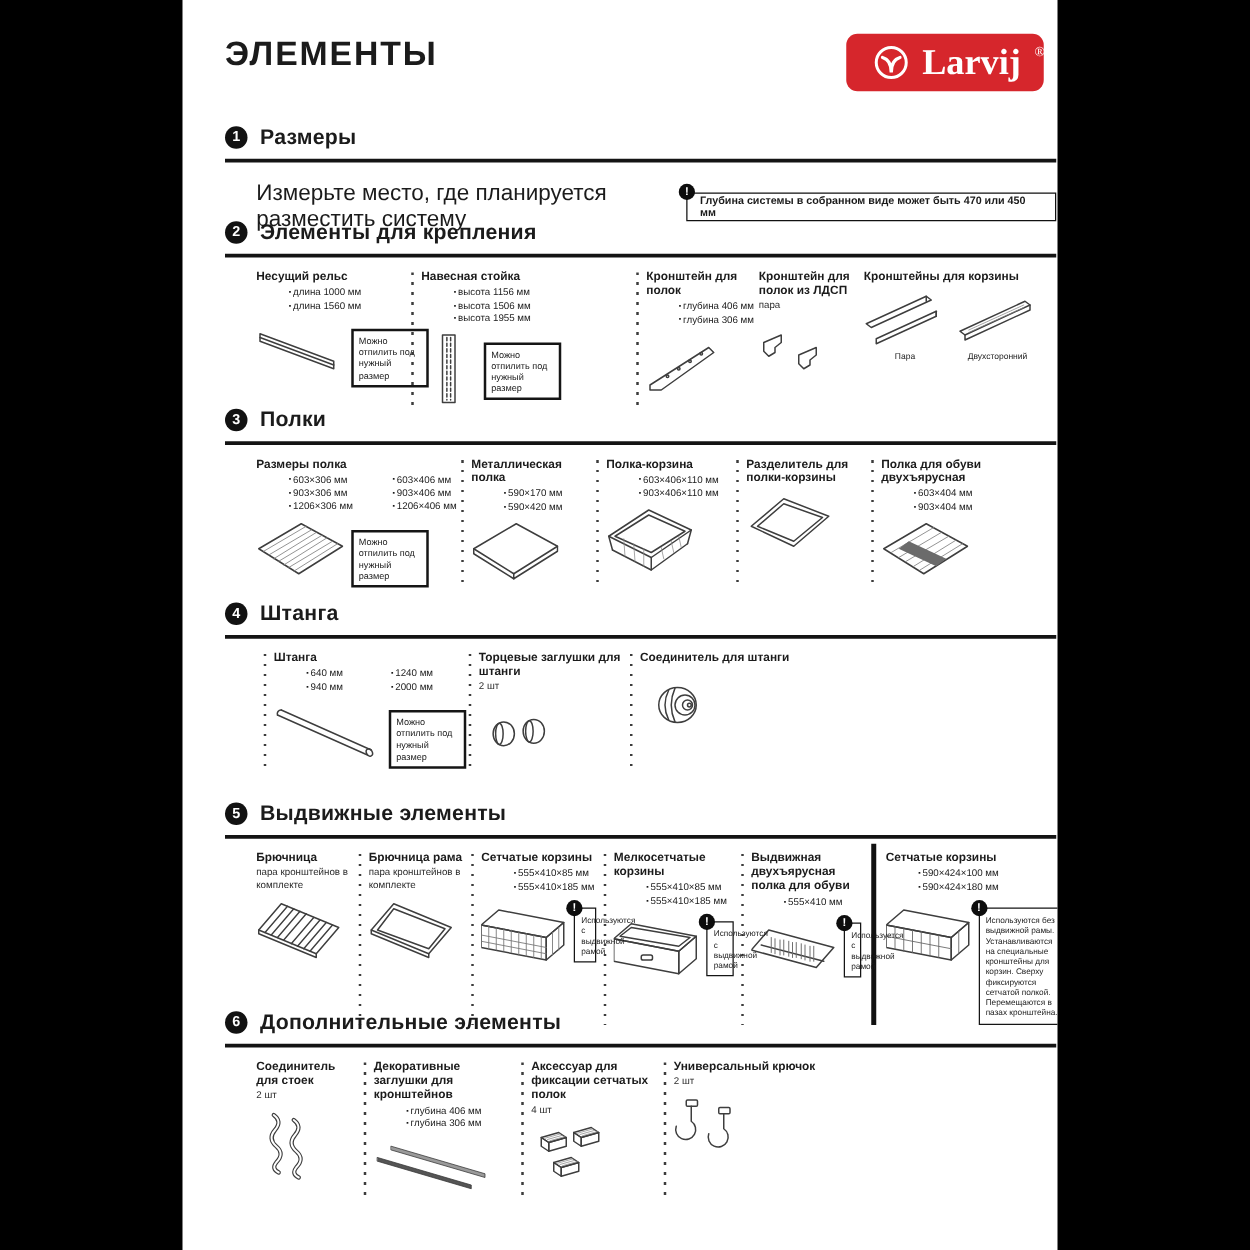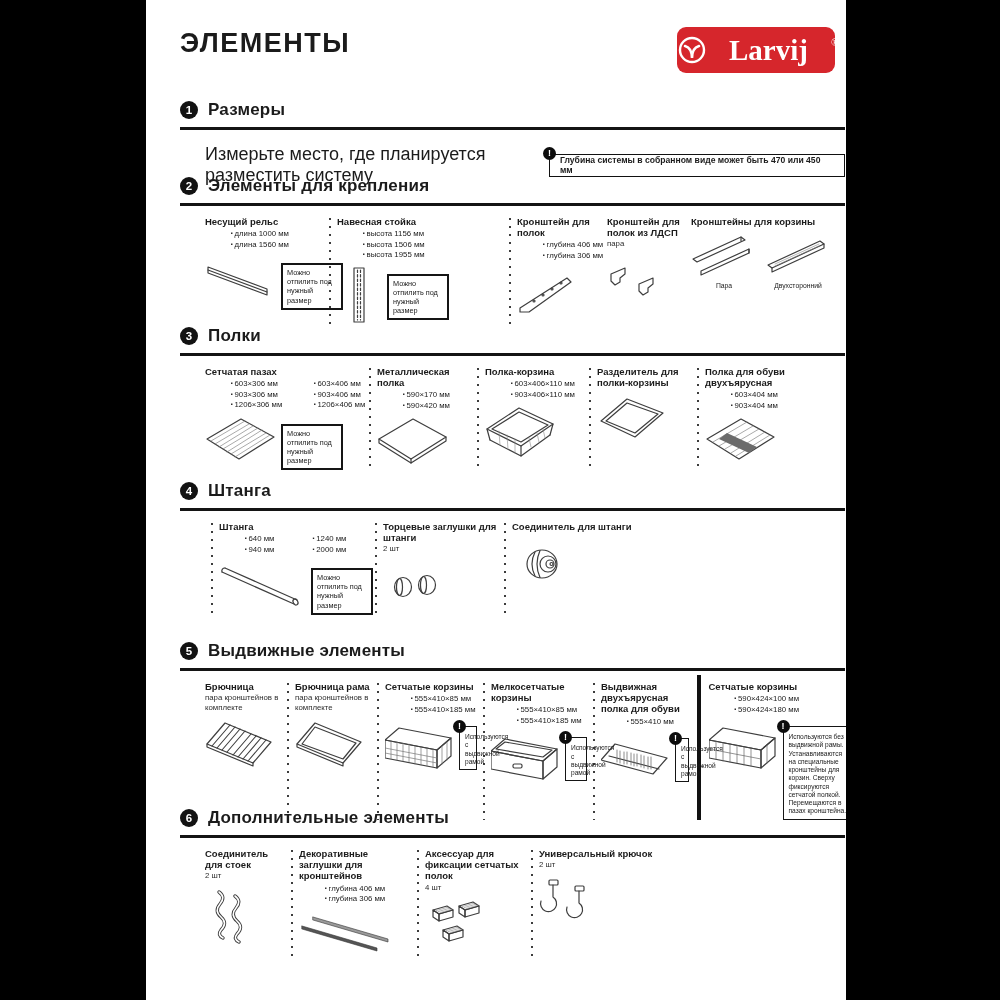--- a/index.html
+++ b/index.html
@@ -1,19 +1,19 @@
 <!DOCTYPE html>
 <html><head>
 <meta charset="utf-8">
 <style>
   html,body{margin:0;padding:0;}
   body{background:#000;width:1000px;height:1000px;position:relative;font-family:"Liberation Sans",sans-serif;color:#1b1b1b;}
   .page{position:absolute;left:146px;top:0;width:700px;height:1000px;background:#fff;overflow:hidden;}
   .ptitle{position:absolute;left:34px;top:28px;font-size:27px;font-weight:bold;letter-spacing:1.5px;}
-  .logo{position:absolute;left:531px;top:27px;width:158px;height:46px;background:#d6262c;border-radius:9px;display:flex;align-items:center;justify-content:flex-start;gap:22px;color:#fff;}
+  .logo{position:absolute;left:531px;top:27px;width:158px;height:46px;background:#d6262c;border-radius:9px;display:flex;align-items:center;justify-content:flex-end;gap:10px;color:#fff;}
   .logo-text{font-family:"Liberation Serif",serif;font-weight:bold;font-size:29px;line-height:1;}
   .logo sup{font-size:11px;font-family:"Liberation Serif",serif;position:relative;top:-8px;left:1px;}
   .section{position:absolute;left:34px;width:665px;}
   .sec-header{display:flex;align-items:center;gap:10px;border-bottom:3.5px solid #141414;padding-bottom:7px;}
   .badge{width:18px;height:18px;border-radius:50%;background:#121212;color:#fff;font-size:11.5px;font-weight:bold;display:flex;align-items:center;justify-content:center;flex:none;}
   .sec-title{font-size:17px;font-weight:bold;letter-spacing:.2px;}
   .content{display:flex;align-items:stretch;margin:10px 0 0 25px;min-height:96px;}
   .vsep{width:2px;flex:none;margin:2px 6px 0 6px;background-image:repeating-linear-gradient(to bottom,#3c3c3c 0 2px,transparent 2px 8px);}
   .vsep.solid{width:3.5px;background:#111;background-image:none;margin:-6px 8px 0 8px;}
   .item{flex:none;}
@@ -181,21 +181,21 @@
           </div>
         </div>
       </div>
       <div class="section" style="top: 326px;">
         <div class="sec-header">
           <div class="badge">3</div>
           <div class="sec-title">Полки</div>
         </div>
         <div class="content">
           <div class="item" style="width: 158px;">
-            <div class="iname">Сетчатая пазах</div>
+            <div class="iname">Размеры полка</div>
             <div class="specs two">
               <div class="spec">603×306 мм</div>
               <div class="spec">903×306 мм</div>
               <div class="spec">1206×306 мм</div>
               <div class="spec">603×406 мм</div>
               <div class="spec">903×406 мм</div>
               <div class="spec">1206×406 мм</div>
             </div>
             <div class="body-row">
               <span class="icon">

